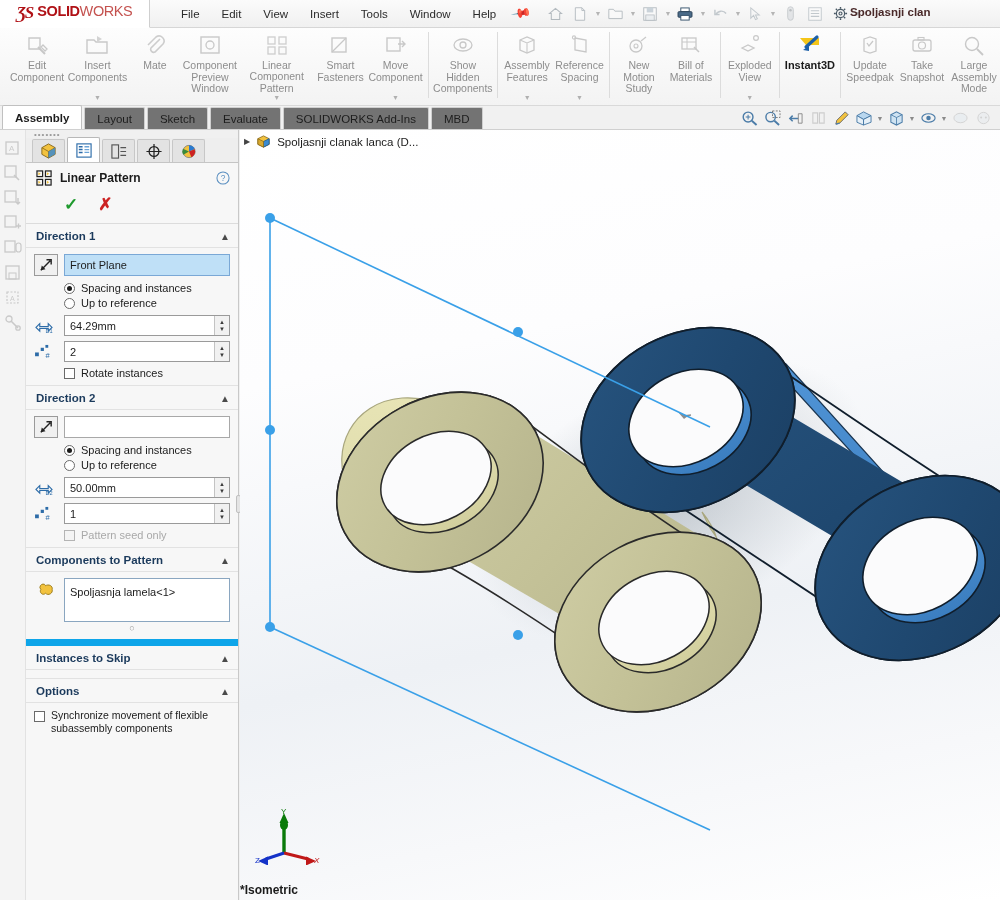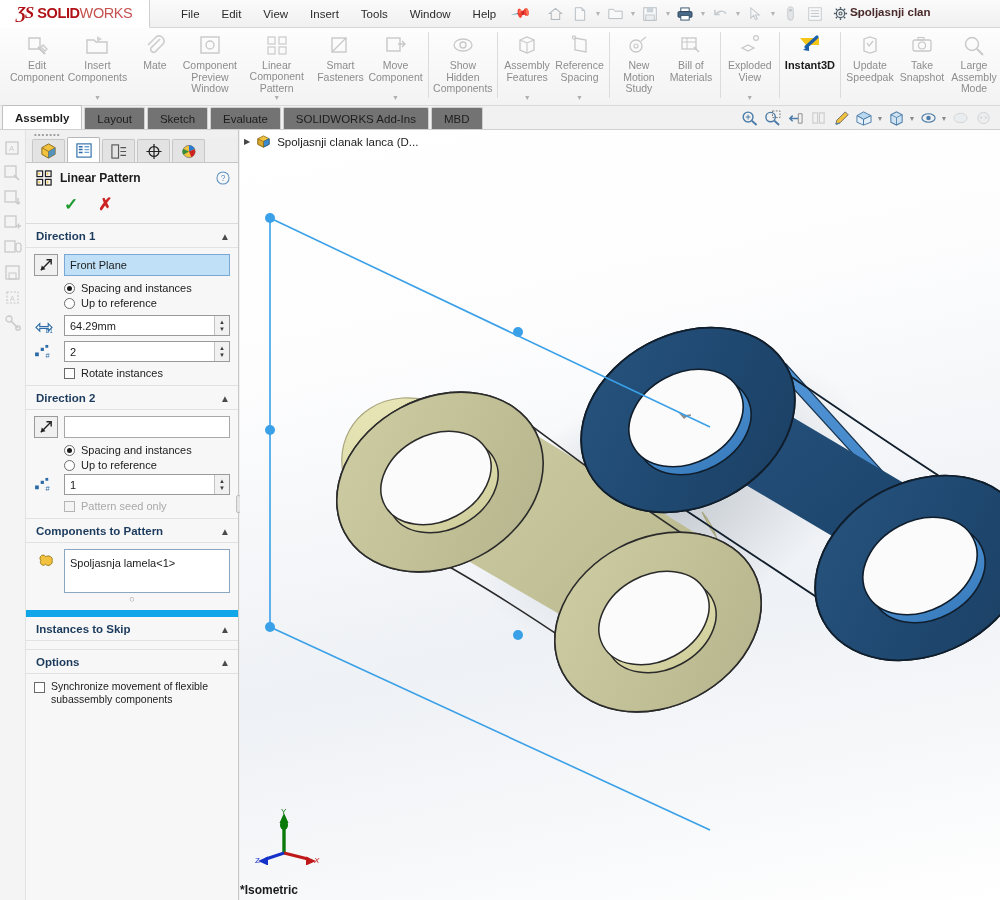--- a/index.html
+++ b/index.html
@@ -18,21 +18,21 @@
     background: linear-gradient(#fbfbfb, #f0f0f0);
     border-bottom: 1px solid #d6d6d6;
     display: flex; align-items: center;
   }
   .doctab {
     width: 150px; height: 28px; background: #ffffff;
     border-right: 1px solid #cfcfcf; border-bottom: 1px solid #ffffff;
     display: flex; align-items: center; justify-content: center;
     position: relative; z-index: 3;
   }
-  .sw-logo { display: flex; align-items: center; gap: 4px; }
+  .sw-logo { display: flex; align-items: flex-start; gap: 4px; }
   .sw-ds {
     font-family: "Liberation Serif", serif;
     font-size: 17px; font-weight: bold; font-style: italic;
     color: #b01116; letter-spacing: -1px;
   }
   .sw-word { font-size: 14.5px; font-weight: bold; letter-spacing: -0.4px; }
   .sw-solid { color: #b01116; }
   .sw-works { color: #c4524f; font-weight: normal; }
 
   .menubar { display: flex; align-items: center; margin-left: 20px; gap: 0px; }
@@ -826,20 +826,35 @@
         </div>
         <div class="selfield empty"></div>
       </div>
       <div class="radio-row">
         <span class="radio on"></span>
         <span class="rl">Spacing and instances</span>
       </div>
       <div class="radio-row">
         <span class="radio"></span>
         <span class="rl">Up to reference</span>
+      </div>
+      <div class="spin-row" style="margin-top:6px">
+        <span class="spin-icon">
+          <svg width="20" height="16" viewBox="0 0 21 17">
+              <path d="M2 10 6 6v3h9V6l4 4-4 4v-3H6v3z" fill="none" stroke="#2d6ca8" stroke-width="1.2"></path>
+              <text x="12" y="16" font-size="6" fill="#2d6ca8" font-family="sans-serif">D2</text>
+            </svg>
+        </span>
+        <div class="spin">
+          <span class="sval">50.00mm</span>
+          <span class="sarrows">
+              <span>▲</span>
+              <span>▼</span>
+            </span>
+        </div>
       </div>
       <div class="spin-row">
         <span class="spin-icon">
           <svg width="20" height="16" viewBox="0 0 21 17">
               <g fill="#2d6ca8">
                 <rect x="1" y="9" width="4" height="4"></rect>
                 <rect x="7" y="4" width="3.4" height="3.4"></rect>
                 <rect x="12" y="1" width="3" height="3"></rect>
               </g>
               <text x="12" y="15" font-size="8" fill="#2d6ca8" font-family="sans-serif">#</text>

